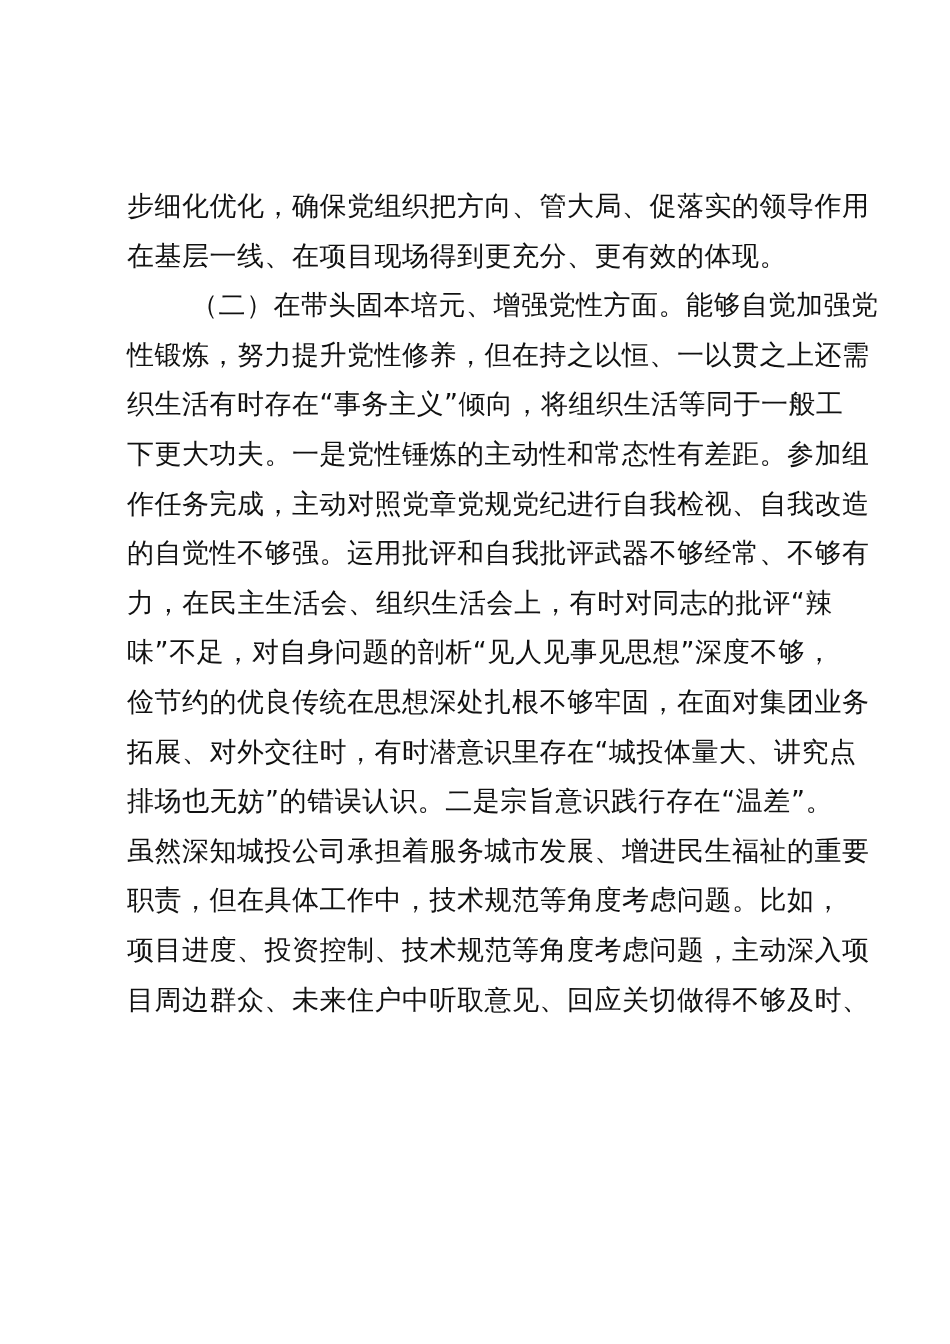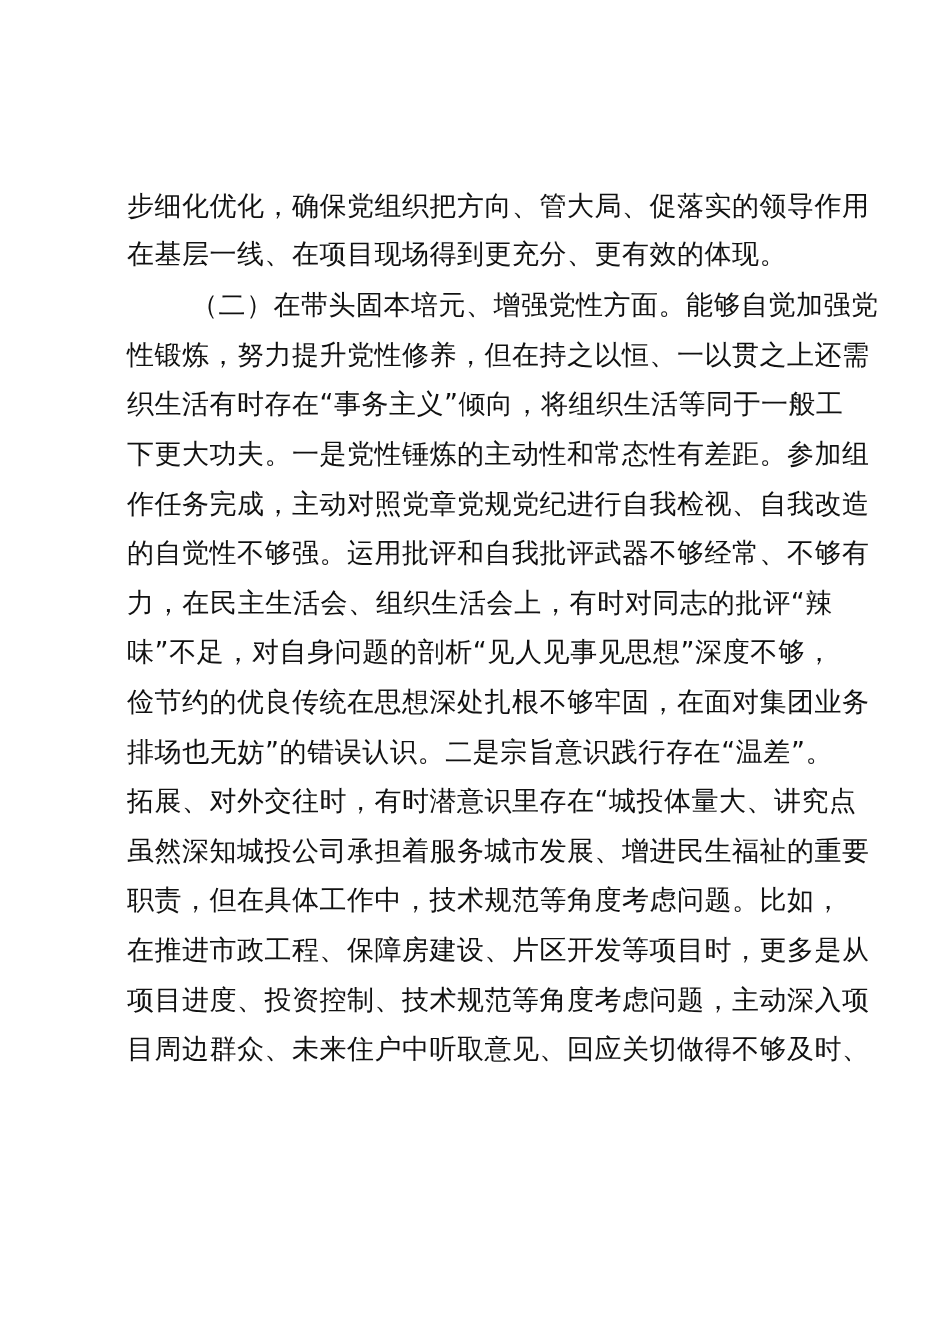--- a/index.html
+++ b/index.html
@@ -34,21 +34,20 @@
       height: 49.6px;
       line-height: 40px;
       font-size: 27px;
       white-space: nowrap;
       text-align: justify;
       text-align-last: justify;
       letter-spacing: 0.5px;
     }
     .line.last {
       text-align-last: left;
-      font-family: Liberation Mono, monospace;
     }
     .line.indent {
       padding-left: 64px;
     }
   </style>
 </head>
 <body>
 
 <div class="page">
   <div class="body-text">
@@ -61,23 +60,22 @@
     <div class="paragraph">
       <span class="line indent">（二）在带头固本培元、增强党性方面。能够自觉加强党</span>
       <span class="line">性锻炼，努力提升党性修养，但在持之以恒、一以贯之上还需</span>
       <span class="line">织生活有时存在“事务主义”倾向，将组织生活等同于一般工</span>
       <span class="line">下更大功夫。一是党性锤炼的主动性和常态性有差距。参加组</span>
       <span class="line">作任务完成，主动对照党章党规党纪进行自我检视、自我改造</span>
       <span class="line">的自觉性不够强。运用批评和自我批评武器不够经常、不够有</span>
       <span class="line">力，在民主生活会、组织生活会上，有时对同志的批评“辣</span>
       <span class="line">味”不足，对自身问题的剖析“见人见事见思想”深度不够，</span>
       <span class="line">俭节约的优良传统在思想深处扎根不够牢固，在面对集团业务</span>
+      <span class="line">拓展、对外交往时，有时潜意识里存在“城投体量大、讲究点</span>
       <span class="line">排场也无妨”的错误认识。二是宗旨意识践行存在“温差”。</span>
-      <span class="line">拓展、对外交往时，有时潜意识里存在“城投体量大、讲究点</span>
       <span class="line">虽然深知城投公司承担着服务城市发展、增进民生福祉的重要</span>
       <span class="line">职责，但在具体工作中，技术规范等角度考虑问题。比如，</span>
-      <span class="line">在推进市政工程、保障房建设、片区开发等项目时，更多是从</span>
       <span class="line">项目进度、投资控制、技术规范等角度考虑问题，主动深入项</span>
       <span class="line">目周边群众、未来住户中听取意见、回应关切做得不够及时、</span>
     </div>
 
   </div>
 </div>
 
 </body></html>

